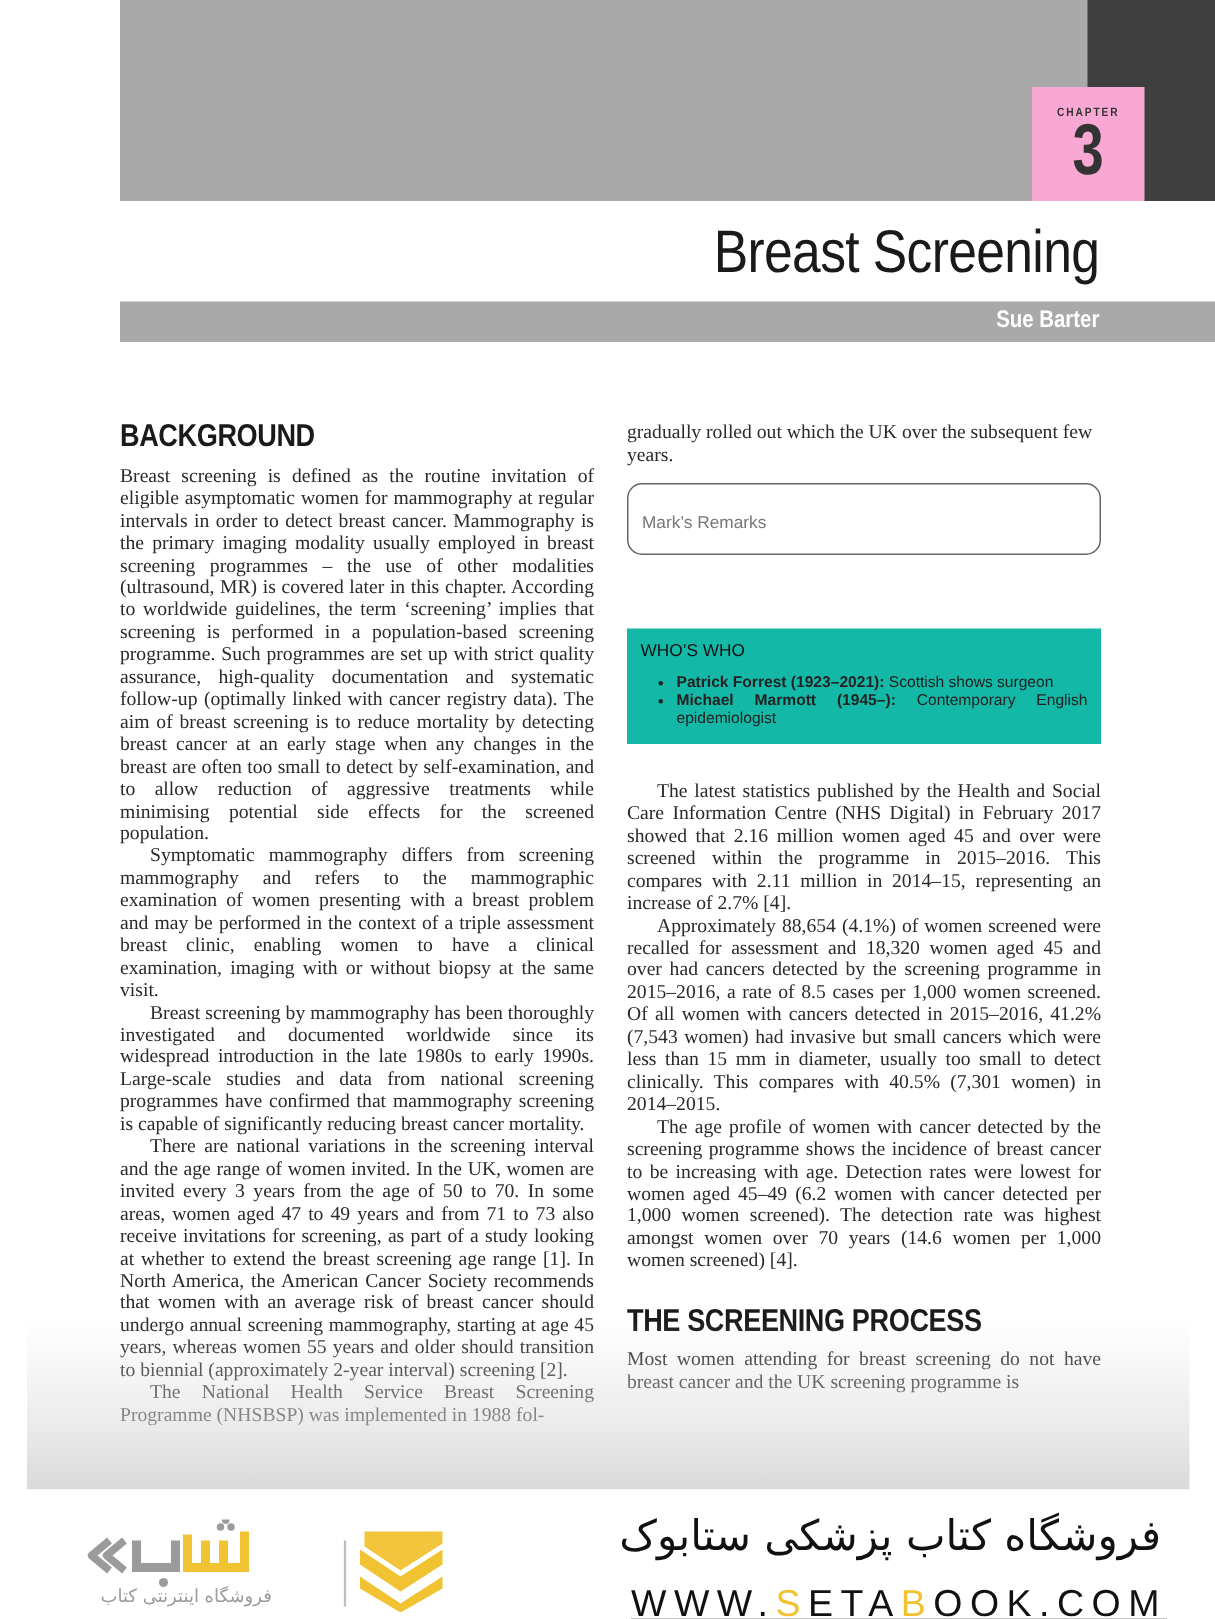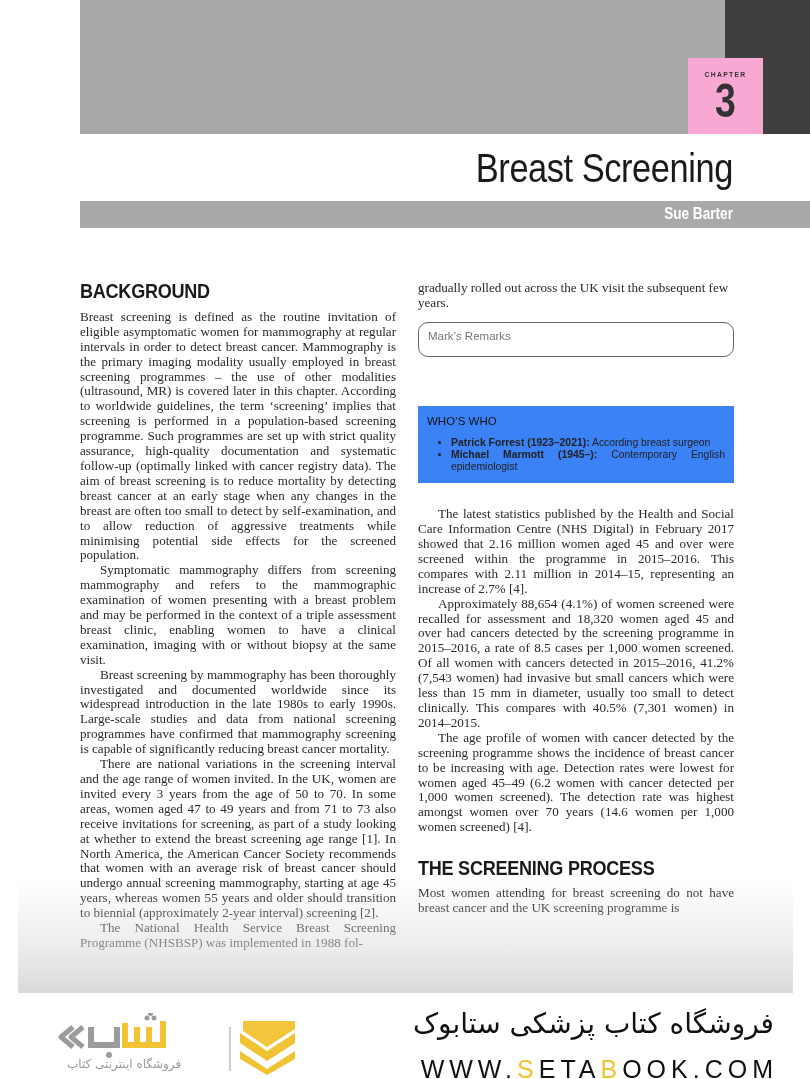--- a/index.html
+++ b/index.html
@@ -54,27 +54,27 @@
   .col-right { left:418px; }
   .h2 {
     font-family:"Liberation Sans", sans-serif; font-weight:bold; font-size:21px;
     color:#1a1a1a; margin:0; letter-spacing:-0.3px;
     transform:scaleX(0.86); transform-origin:left center; white-space:nowrap;
   }
   p { margin:0; }
   p.indent { text-indent:20px; }
   .remarks {
     border:1px solid #666; border-radius:10px;
-    padding:7px 9px 8px 9px; margin:0;
+    padding:20px 9px 8px 9px; margin:0;
     font-family:"Liberation Sans", sans-serif; font-size:10.4px; line-height:12.6px;
     color:#222; text-align:justify;
   }
   .remarks-title { font-size:11.5px; color:#777; margin-bottom:6px; font-weight:normal; }
   .whos {
-    background:#3b82f6; padding:9px 9px 10px 9px;
+    background:#14b8a6; padding:9px 9px 10px 9px;
     font-family:"Liberation Sans", sans-serif; font-size:10.4px; line-height:12.2px; color:#222;
   }
   .whos-title { font-size:11.5px; color:#111; margin-bottom:9px; }
   .whos ul { margin:0; padding-left:24px; }
   .whos li { text-align:justify; }
   .whos b { font-weight:bold; }
   .fade {
     position:absolute; left:18px; top:880px; width:775px; height:113px;
     background:linear-gradient(to bottom, rgba(255,255,255,0) 0%, rgba(220,220,220,0.55) 60%, rgba(205,205,205,0.75) 100%);
     pointer-events:none;
@@ -107,30 +107,30 @@
 <div class="col col-left" style="top:284px;">
   <h2 class="h2" style="margin-bottom:11px;">BACKGROUND</h2>
   <p>Breast screening is defined as the routine invitation of eligible asymptomatic women for mammography at regular intervals in order to detect breast cancer. Mammography is the primary imaging modality usually employed in breast screening programmes – the use of other modalities (ultrasound, MR) is covered later in this chapter. According to worldwide guidelines, the term ‘screening’ implies that screening is performed in a population-based screening programme. Such programmes are set up with strict quality assurance, high-quality documentation and systematic follow-up (optimally linked with cancer registry data). The aim of breast screening is to reduce mortality by detecting breast cancer at an early stage when any changes in the breast are often too small to detect by self-examination, and to allow reduction of aggressive treatments while minimising potential side effects for the screened population.</p>
   <p class="indent">Symptomatic mammography differs from screening mammography and refers to the mammographic examination of women presenting with a breast problem and may be performed in the context of a triple assessment breast clinic, enabling women to have a clinical examination, imaging with or without biopsy at the same visit.</p>
   <p class="indent">Breast screening by mammography has been thoroughly investigated and documented worldwide since its widespread introduction in the late 1980s to early 1990s. Large-scale studies and data from national screening programmes have confirmed that mammography screening is capable of significantly reducing breast cancer mortality.</p>
   <p class="indent">There are national variations in the screening interval and the age range of women invited. In the UK, women are invited every 3 years from the age of 50 to 70. In some areas, women aged 47 to 49 years and from 71 to 73 also receive invitations for screening, as part of a study looking at whether to extend the breast screening age range [1]. In North America, the American Cancer Society recommends that women with an average risk of breast cancer should undergo annual screening mammography, starting at age 45 years, whereas women 55 years and older should transition to biennial (approximately 2-year interval) screening [2].</p>
   <p class="indent">The National Health Service Breast Screening Programme (NHSBSP) was implemented in 1988 fol-</p>
 </div>
 
 <div class="col col-right" style="top:281px;">
-  <p style="text-align:left;">gradually rolled out across the UK visit the subsequent few years.</p>
+  <p style="text-align:left;">gradually rolled out which the UK over the subsequent few years.</p>
 
   <div class="remarks" style="margin-top:11px;">
     <div class="remarks-title">Mark’s Remarks</div>
   </div>
 
   <div class="whos" style="margin-top:49px;">
     <div class="whos-title">WHO’S WHO</div>
     <ul>
-      <li><b>Patrick Forrest (1923–2021):</b> <span>According breast surgeon</span></li>
+      <li><b>Patrick Forrest (1923–2021):</b> <span>Scottish shows surgeon</span></li>
       <li><b>Michael Marmott (1945–):</b> <span>Contemporary English epidemiologist</span></li>
     </ul>
   </div>
 
   <div style="margin-top:24px;">
     <p class="indent">The latest statistics published by the Health and Social Care Information Centre (NHS Digital) in February 2017 showed that 2.16 million women aged 45 and over were screened within the programme in 2015–2016. This compares with 2.11 million in 2014–15, representing an increase of 2.7% [4].</p>
     <p class="indent">Approximately 88,654 (4.1%) of women screened were recalled for assessment and 18,320 women aged 45 and over had cancers detected by the screening programme in 2015–2016, a rate of 8.5 cases per 1,000 women screened. Of all women with cancers detected in 2015–2016, 41.2% (7,543 women) had invasive but small cancers which were less than 15 mm in diameter, usually too small to detect clinically. This compares with 40.5% (7,301 women) in 2014–2015.</p>
     <p class="indent">The age profile of women with cancer detected by the screening programme shows the incidence of breast cancer to be increasing with age. Detection rates were lowest for women aged 45–49 (6.2 women with cancer detected per 1,000 women screened). The detection rate was highest amongst women over 70 years (14.6 women per 1,000 women screened) [4].</p>
   </div>
 

